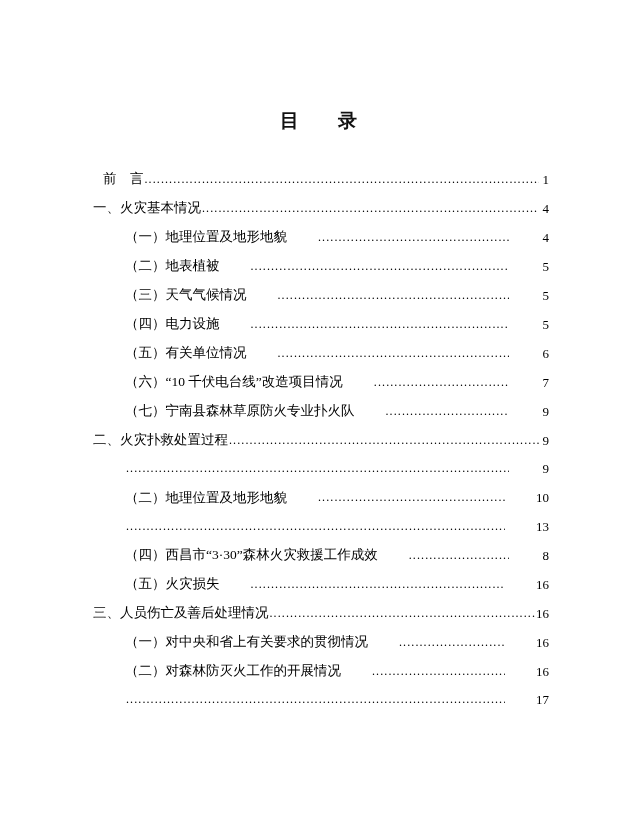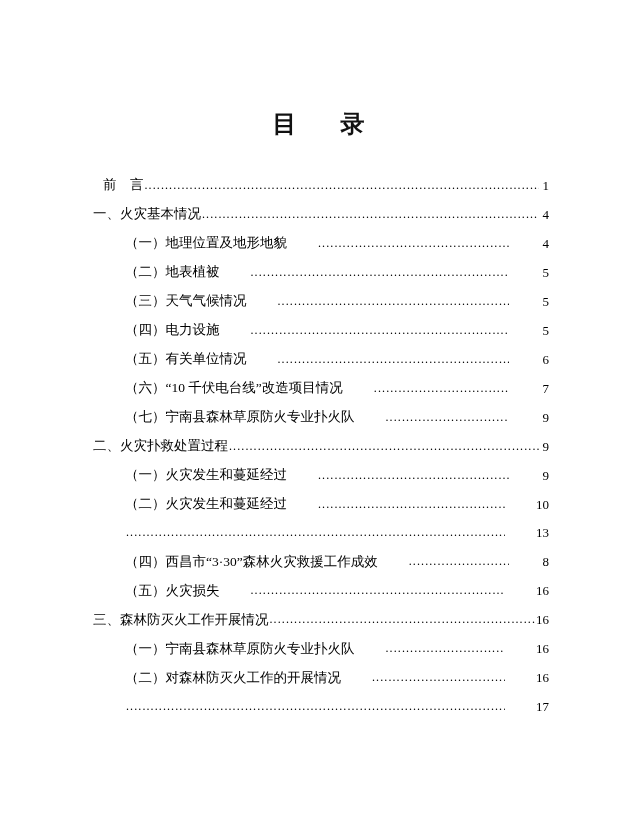--- a/index.html
+++ b/index.html
@@ -16,21 +16,21 @@
   }
   .page {
     position: relative;
     width: 637px;
     height: 837px;
     background: #ffffff;
     box-sizing: border-box;
   }
   .doc-title {
     text-align: center;
-    font-size: 24px;
+    font-size: 19px;
     font-weight: bold;
     letter-spacing: 10px;
     padding-top: 108px;
     padding-left: 10px;
     color: #111111;
   }
   .toc {
     margin-top: 38px;
     padding-left: 93px;
     padding-right: 88px;
@@ -118,50 +118,49 @@
         <span class="label">（七）宁南县森林草原防火专业扑火队</span>
         <span class="dots">........................................................................................................................</span>
         <span class="page-num">9</span>
       </div>
       <div class="toc-entry lvl-1">
         <span class="label">二、火灾扑救处置过程</span>
         <span class="dots">........................................................................................................................</span>
         <span class="page-num">9</span>
       </div>
       <div class="toc-entry lvl-2">
-        <span class="label">（一）火灾发生和蔓延经过</span>
         <span class="dots">........................................................................................................................</span>
         <span class="page-num">9</span>
       </div>
       <div class="toc-entry lvl-2">
-        <span class="label">（二）火灾发生和蔓延经过</span>
+        <span class="label">（二）地理位置及地形地貌</span>
         <span class="dots">........................................................................................................................</span>
         <span class="page-num">10</span>
       </div>
       <div class="toc-entry lvl-2">
         <span class="dots">........................................................................................................................</span>
         <span class="page-num">13</span>
       </div>
       <div class="toc-entry lvl-2">
         <span class="label">（四）西昌市“3·30”森林火灾救援工作成效</span>
         <span class="dots">........................................................................................................................</span>
         <span class="page-num">8</span>
       </div>
       <div class="toc-entry lvl-2">
         <span class="label">（五）火灾损失</span>
         <span class="dots">........................................................................................................................</span>
         <span class="page-num">16</span>
       </div>
       <div class="toc-entry lvl-1">
-        <span class="label">三、森林防灭火工作开展情况</span>
+        <span class="label">三、人员伤亡及善后处理情况</span>
         <span class="dots">........................................................................................................................</span>
         <span class="page-num">16</span>
       </div>
       <div class="toc-entry lvl-2">
-        <span class="label">（一）宁南县森林草原防火专业扑火队</span>
+        <span class="label">（一）对中央和省上有关要求的贯彻情况</span>
         <span class="dots">........................................................................................................................</span>
         <span class="page-num">16</span>
       </div>
       <div class="toc-entry lvl-2">
         <span class="label">（二）对森林防灭火工作的开展情况</span>
         <span class="dots">........................................................................................................................</span>
         <span class="page-num">16</span>
       </div>
       <div class="toc-entry lvl-2">
         <span class="dots">........................................................................................................................</span>

